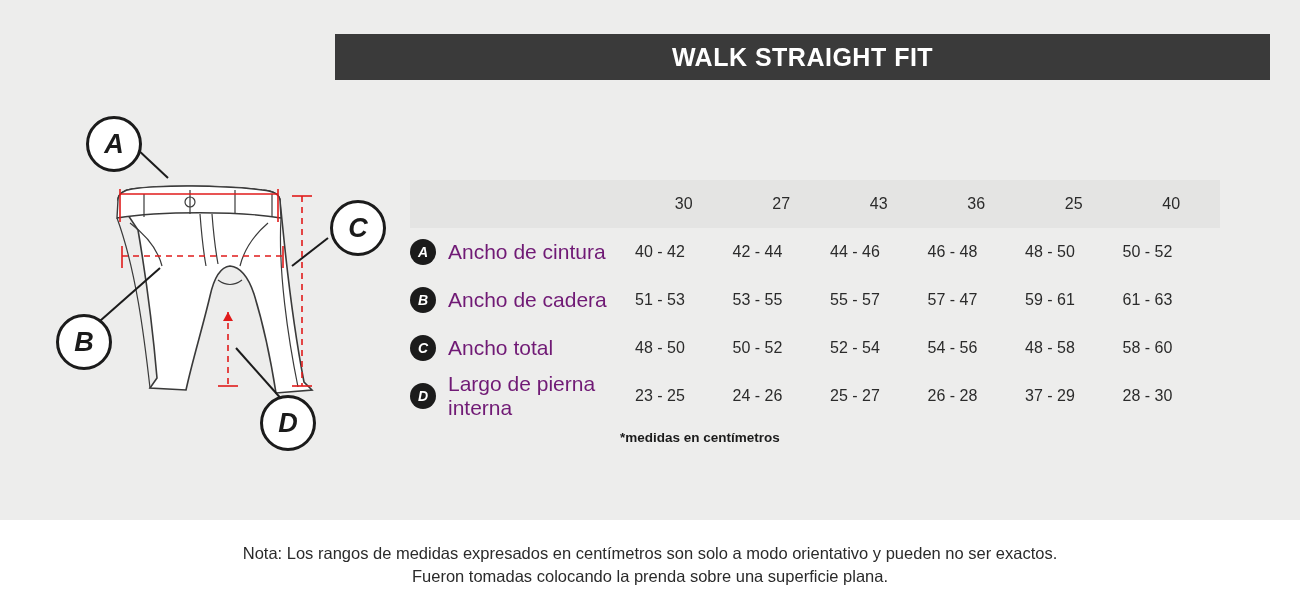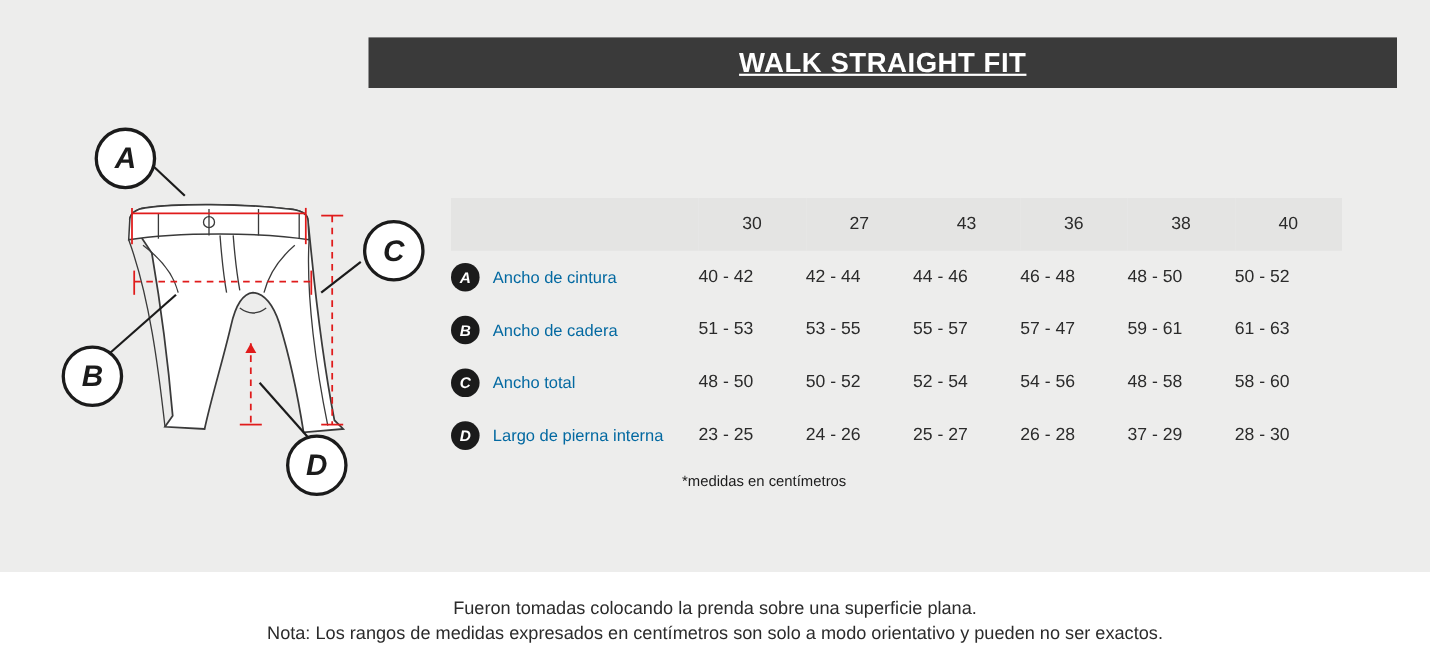--- a/index.html
+++ b/index.html
@@ -30,21 +30,20 @@
     background: #3a3a3a;
     display: flex;
     align-items: center;
     justify-content: center;
   }
   .title-text {
     color: #ffffff;
     font-size: 25px;
     font-weight: bold;
     letter-spacing: 0.5px;
-    text-decoration: underline;
   }
   
   .illus {
     position: absolute;
     left: 40px; top: 90px;
     width: 380px; height: 390px;
   }
   .callout {
     position: absolute;
     width: 56px; height: 56px;
@@ -106,28 +105,28 @@
     background: #1b1b1b;
     color: #ffffff;
     font-size: 14px;
     font-weight: bold;
     font-style: italic;
     display: flex;
     align-items: center;
     justify-content: center;
   }
   .row-label .txt {
-    font-size: 15px;
-    color: #0369a1;
+    font-size: 21px;
+    color: #701a75;
   }
   .table-note {
     margin-top: 10px;
     margin-left: 210px;
     font-size: 13.5px;
-    font-weight: normal;
+    font-weight: bold;
     color: #1b1b1b;
   }
   
   .bottom-note {
     position: absolute;
     left: 0; top: 520px;
     width: 1300px; height: 89px;
     background: #ffffff;
     display: flex;
     flex-direction: column;
@@ -227,21 +226,21 @@
 
   <div class="table-wrap">
     <table class="sizes">
       <thead>
         <tr>
           <th class="label-col"></th>
           <th>30</th>
           <th>27</th>
           <th>43</th>
           <th>36</th>
-          <th>38</th>
+          <th>25</th>
           <th>40</th>
         </tr>
       </thead>
       <tbody>
         <tr>
           <td class="label-col">
             <div class="row-label">
               <span class="badge">A</span>
               <span class="txt">Ancho de cintura</span>
             </div>
@@ -294,17 +293,17 @@
           <td>26 - 28</td>
           <td>37 - 29</td>
           <td>28 - 30</td>
         </tr>
       </tbody>
     </table>
     <div class="table-note">*medidas en centímetros</div>
   </div>
 
   <div class="bottom-note">
+    <div>Nota: Los rangos de medidas expresados en centímetros son solo a modo orientativo y pueden no ser exactos.</div>
     <div>Fueron tomadas colocando la prenda sobre una superficie plana.</div>
-    <div>Nota: Los rangos de medidas expresados en centímetros son solo a modo orientativo y pueden no ser exactos.</div>
   </div>
 
 </div>
 
 </body></html>

